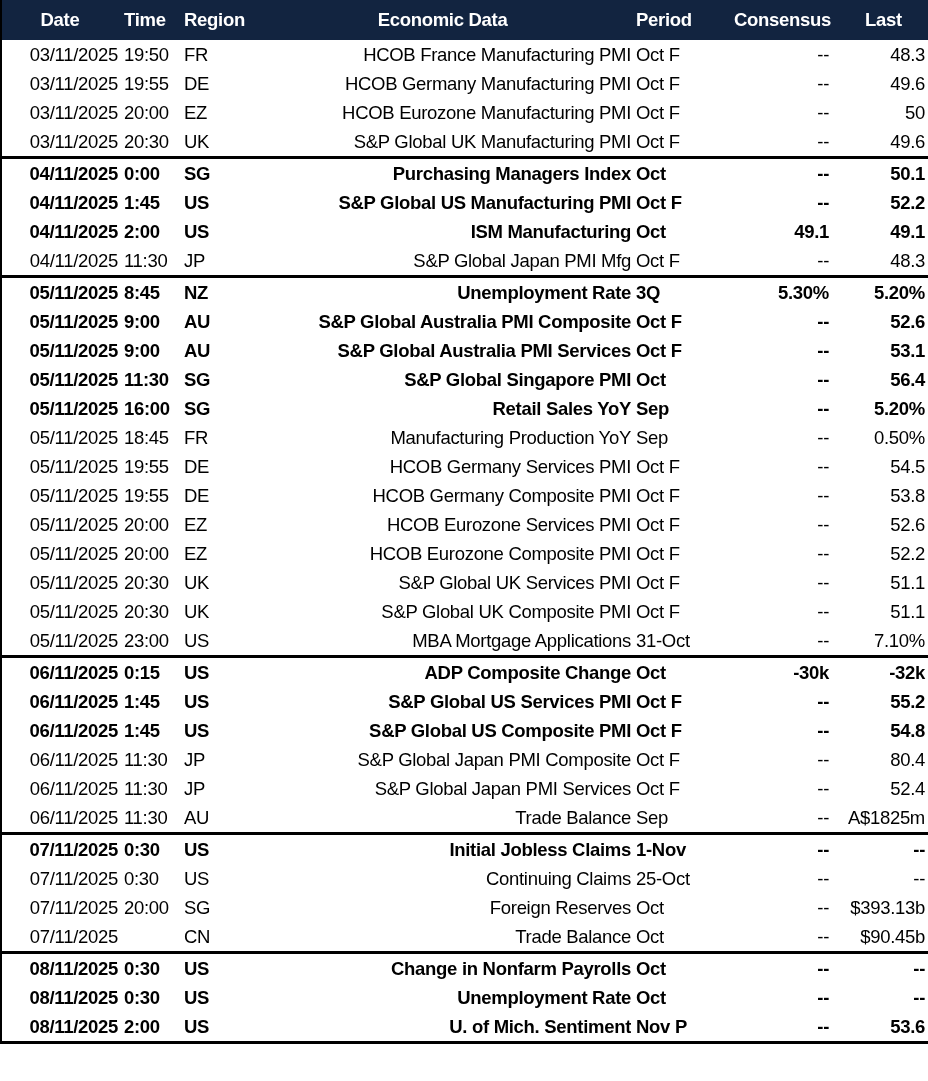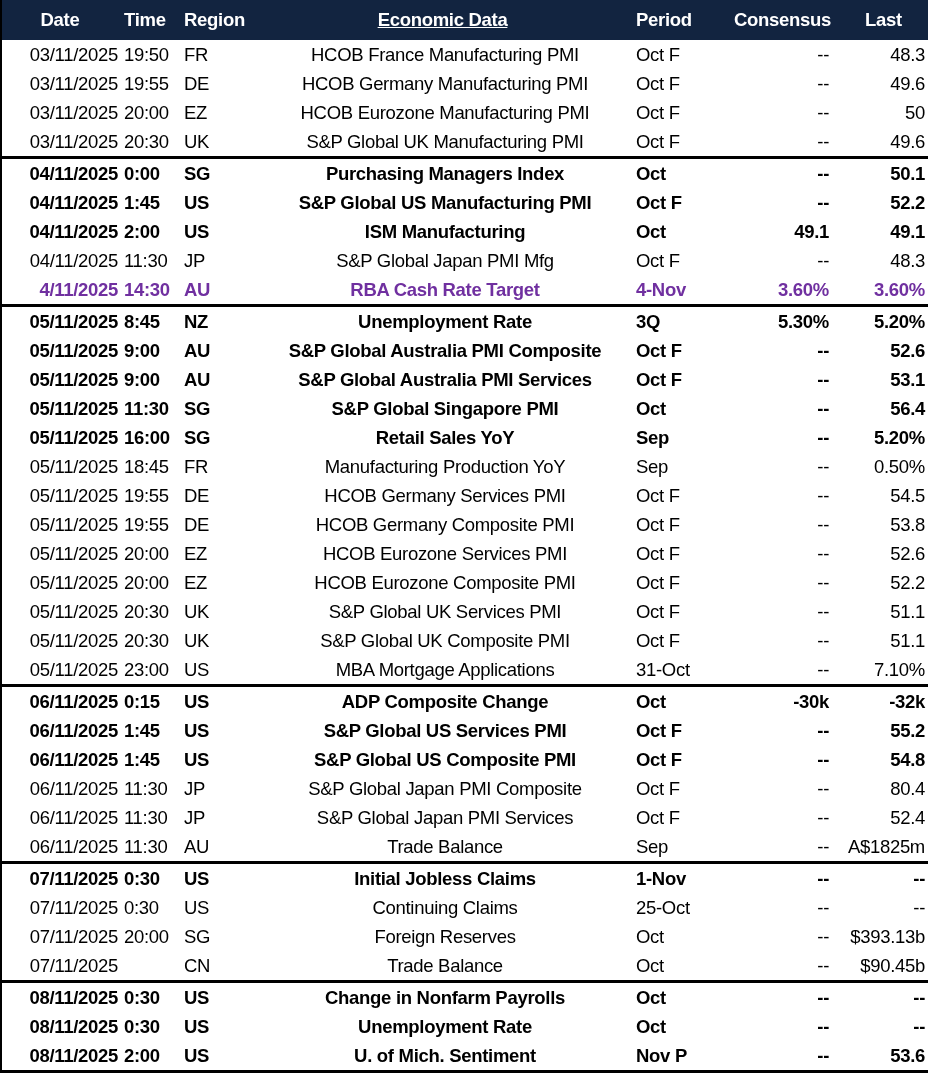--- a/index.html
+++ b/index.html
@@ -47,28 +47,28 @@
     height:29px;
     line-height:29px;
     padding:0;
     white-space:nowrap;
     overflow:hidden;
   }
   
   th.c-date{text-align:center;}
   th.c-time{text-align:left;padding-left:6px;}
   th.c-region{text-align:left;padding-left:4px;}
-  th.c-event{text-align:center;text-decoration:underline;}
+  th.c-event{text-align:center;}
   th.c-period{text-align:left;padding-left:5px;}
   th.c-consensus{text-align:right;padding-right:8px;}
   th.c-last{text-align:center;}
   td.c-date{text-align:right;padding-left:20px;}
   td.c-time{text-align:left;padding-left:6px;}
   td.c-region{text-align:left;padding-left:4px;}
-  td.c-event{text-align:center;padding-left:5px;margin-left:40px;}
+  td.c-event{text-align:right;padding-left:5px;margin-left:40px;}
   td.c-period{text-align:left;padding-left:5px;}
   td.c-consensus{text-align:right;padding-right:10px;}
   td.c-last{text-align:right;padding-right:3px;}
   
   tr.normal td{font-weight:400;}
   tr.bold td{font-weight:700;}
   tr.highlight td{font-weight:700;color:var(--highlight);}
   tr.section-start td{border-top:3px solid var(--border);}
 </style>
 </head>
@@ -162,29 +162,20 @@
         </tr>
         <tr class="normal">
           <td class="c-date">04/11/2025</td>
           <td class="c-time">11:30</td>
           <td class="c-region">JP</td>
           <td class="c-event">S&amp;P Global Japan PMI Mfg</td>
           <td class="c-period">Oct F</td>
           <td class="c-consensus">--</td>
           <td class="c-last">48.3</td>
         </tr>
-        <tr class="highlight">
-          <td class="c-date">4/11/2025</td>
-          <td class="c-time">14:30</td>
-          <td class="c-region">AU</td>
-          <td class="c-event">RBA Cash Rate Target</td>
-          <td class="c-period">4-Nov</td>
-          <td class="c-consensus">3.60%</td>
-          <td class="c-last">3.60%</td>
-        </tr>
         <tr class="bold section-start">
           <td class="c-date">05/11/2025</td>
           <td class="c-time">8:45</td>
           <td class="c-region">NZ</td>
           <td class="c-event">Unemployment Rate</td>
           <td class="c-period">3Q</td>
           <td class="c-consensus">5.30%</td>
           <td class="c-last">5.20%</td>
         </tr>
         <tr class="bold">

